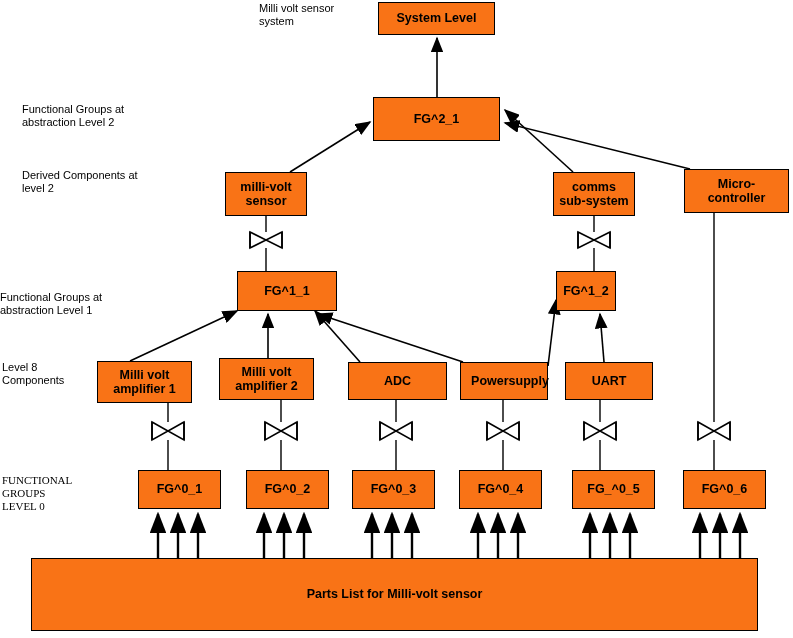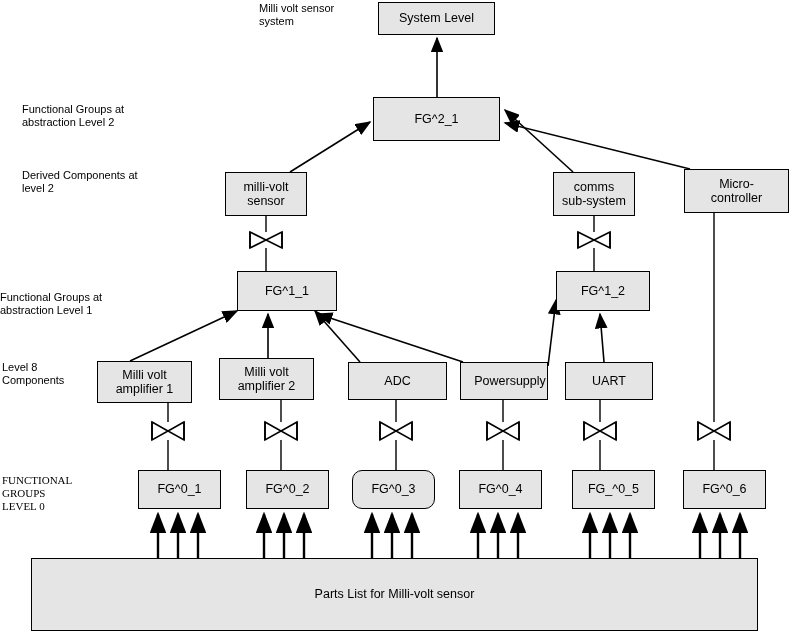--- a/index.html
+++ b/index.html
@@ -8,28 +8,29 @@
     font-family:"Liberation Sans", sans-serif;
     color:#000;
     position:relative;
     overflow:hidden;
   }
   #canvas{position:absolute;left:0;top:0;width:793px;height:638px;}
   svg#wires{position:absolute;left:0;top:0;width:793px;height:638px;}
   .node{
     position:absolute;
     border:1px solid #000;
-    background:#e5e5e5;
+    background:#f97316;
     display:flex;align-items:center;justify-content:center;
     text-align:center;
     font-size:12.5px;
     line-height:1.15;
     box-sizing:border-box;
     white-space:pre-line;
     z-index:3;
+    font-weight:bold;
   }
   .lbl{
     position:absolute;
     font-size:11px;
     line-height:1.2;
     white-space:pre-line;
     z-index:3;
   }
 </style>
 </head>
@@ -188,36 +189,36 @@
 sub-system</div>
 
   <div class="node" style="left:225px;top:172px;width:82px;height:44px;">milli-volt
 sensor</div>
 
   <div class="node" style="left:684px;top:169px;width:105px;height:44px;">Micro-
 controller</div>
 
   <div class="node" style="left:237px;top:271px;width:100px;height:40px;">FG^1_1</div>
 
-  <div class="node" style="left:556px;top:271px;width:94px;height:40px;">FG^1_2</div>
+  <div class="node" style="left:556px;top:271px;width:60px;height:40px;">FG^1_2</div>
 
   <div class="node" style="left:97px;top:361px;width:95px;height:42px;">Milli volt
 amplifier 1</div>
 
   <div class="node" style="left:219px;top:358px;width:95px;height:42px;">Milli volt
 amplifier 2</div>
 
   <div class="node" style="left:348px;top:362px;width:99px;height:38px;">ADC</div>
 
   <div class="node" style="left:460px;top:362px;width:88px;height:38px;padding-left:12px;">Powersupply</div>
 
   <div class="node" style="left:565px;top:362px;width:88px;height:38px;">UART</div>
 
   <div class="node" style="left:138px;top:470px;width:83px;height:39px;">FG^0_1</div>
   <div class="node" style="left:246px;top:470px;width:83px;height:39px;">FG^0_2</div>
-  <div class="node" style="left:352px;top:470px;width:83px;height:39px;border-radius:10px;">FG^0_3</div>
+  <div class="node" style="left:352px;top:470px;width:83px;height:39px;">FG^0_3</div>
   <div class="node" style="left:459px;top:470px;width:83px;height:39px;">FG^0_4</div>
   <div class="node" style="left:572px;top:470px;width:83px;height:39px;">FG_^0_5</div>
   <div class="node" style="left:683px;top:470px;width:83px;height:39px;">FG^0_6</div>
 
   <div class="node" style="left:31px;top:558px;width:727px;height:73px;">Parts List for Milli-volt sensor</div>
 
 </div>
 
 </body></html>

